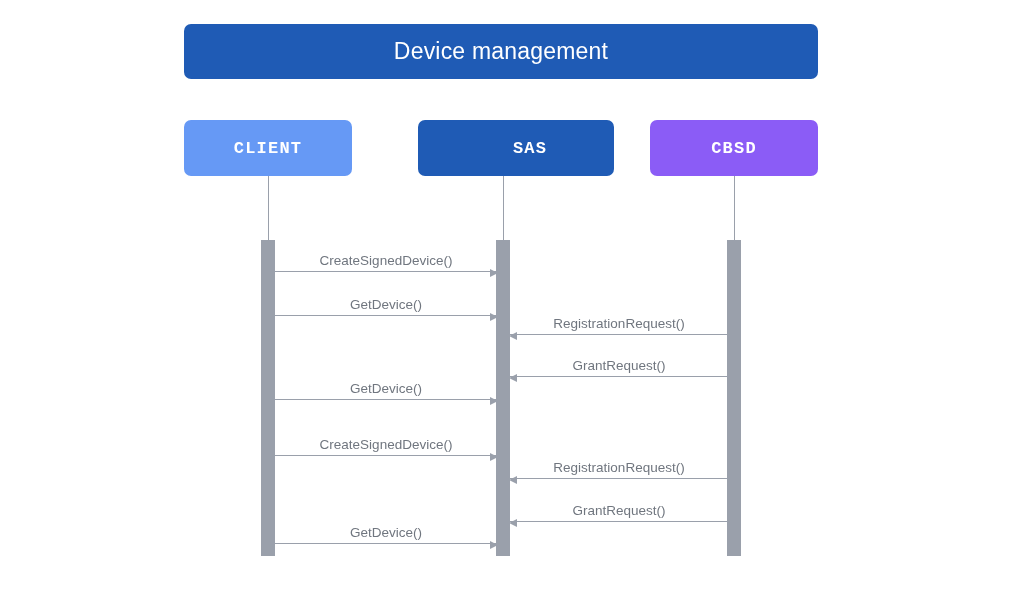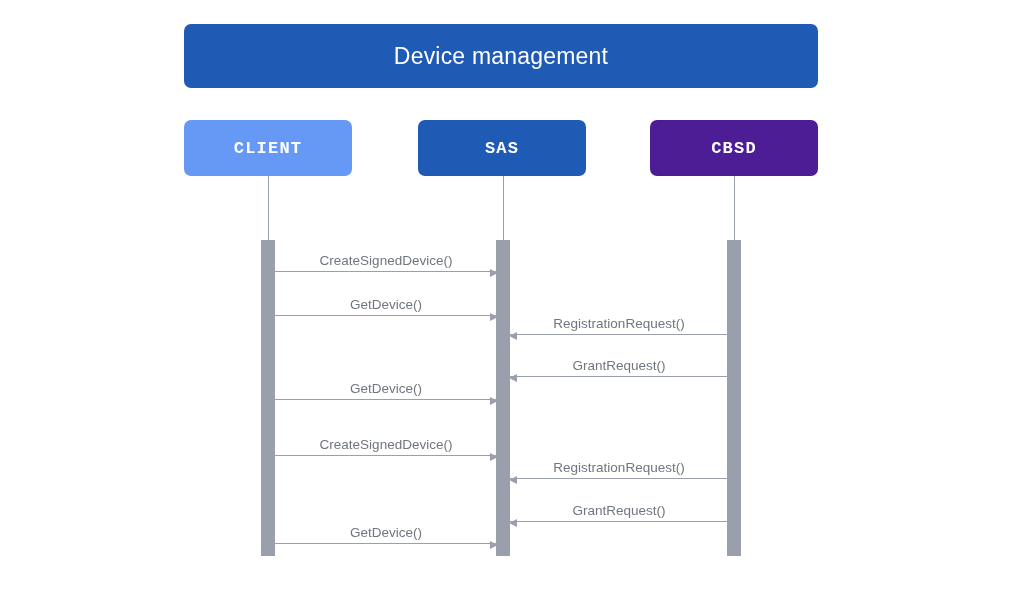--- a/index.html
+++ b/index.html
@@ -6,21 +6,21 @@
   body{
     width:1024px;height:600px;
     background:#ffffff;
     font-family:"Liberation Sans", sans-serif;
     overflow:hidden;
   }
   #stage{position:relative;width:1024px;height:600px;}
 
   
   .title-bar{
-    position:absolute;left:184px;top:24px;width:634px;height:64px;
+    position:absolute;left:184px;top:24px;width:634px;height:55px;
     border-radius:7px;
     display:flex;align-items:center;justify-content:center;
     color:#ffffff;font-size:23px;letter-spacing:.2px;
   }
 
   
   .actor-box{
     position:absolute;top:120px;width:168px;height:56px;
     border-radius:7px;
     display:flex;align-items:center;justify-content:center;
@@ -70,24 +70,24 @@
     <span>Device management</span>
   </div>
 
   <div class="lifeline" style="left:268px;top:176px;height:380px;"></div>
   <div class="lifeline" style="left:503px;top:176px;height:380px;"></div>
   <div class="lifeline" style="left:734px;top:176px;height:380px;"></div>
 
   <div class="actor-box" style="left:184px;background:#6699f5;">
     <span>CLIENT</span>
   </div>
-  <div class="actor-box" style="left:418px;background:#1f5bb5;">
+  <div class="actor-box" style="left:418px;background:#1f5bb5;padding-left:28px;">
     <span>SAS</span>
   </div>
-  <div class="actor-box" style="left:650px;background:#4c1d95;">
+  <div class="actor-box" style="left:650px;background:#8b5cf6;">
     <span>CBSD</span>
   </div>
 
   <div class="activation" style="left:261px;top:240px;height:316px;"></div>
   <div class="activation" style="left:496px;top:240px;height:316px;"></div>
   <div class="activation" style="left:727px;top:240px;height:316px;"></div>
 
   <div class="msg to-right" style="left:275px;top:250px;width:222px;text-decoration:underline;">
     <div class="label">CreateSignedDevice()</div>
     <div class="line"></div>

